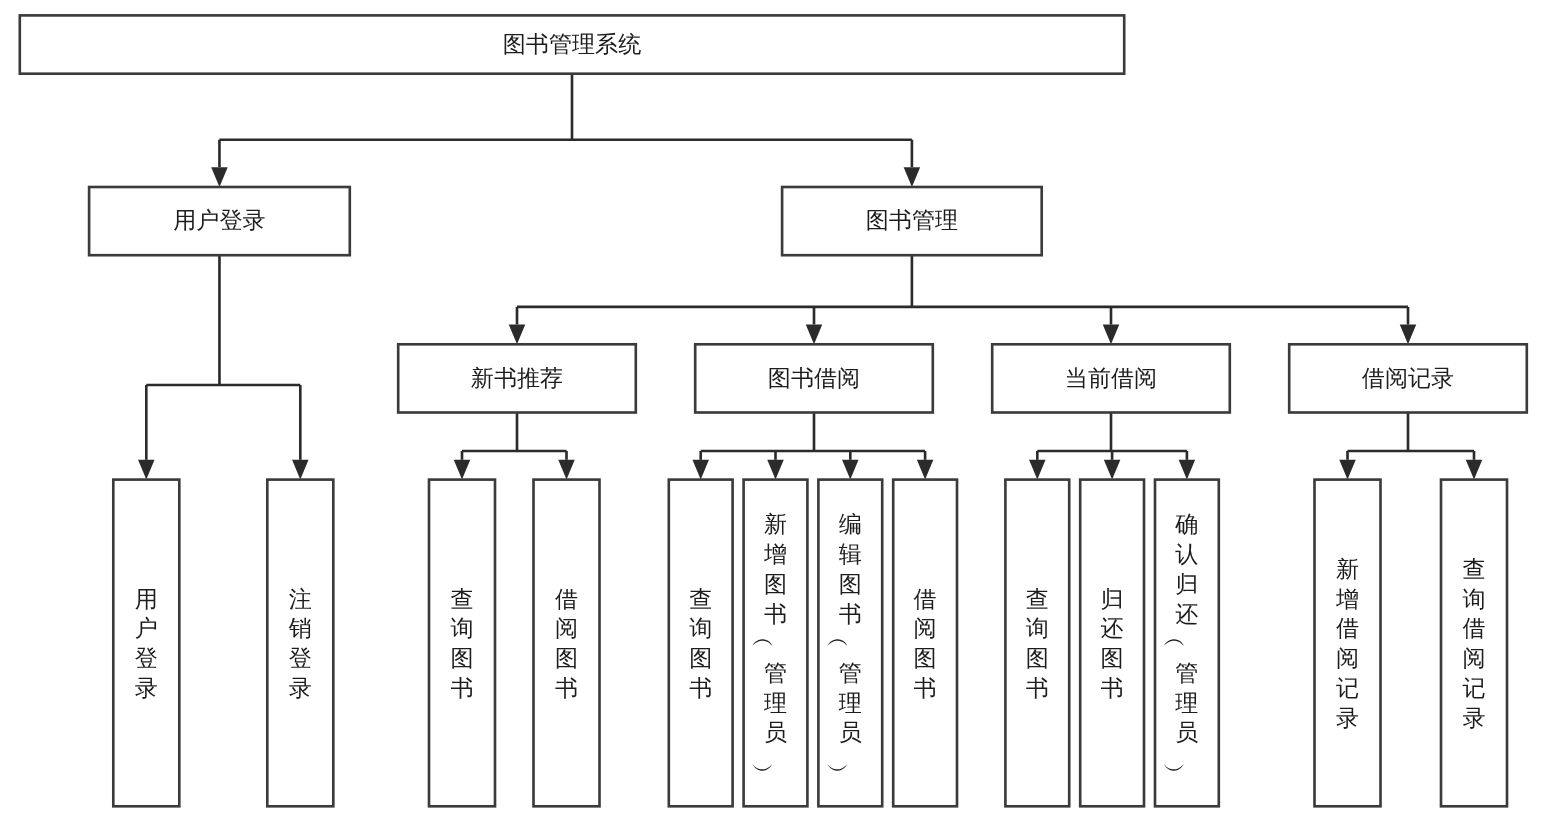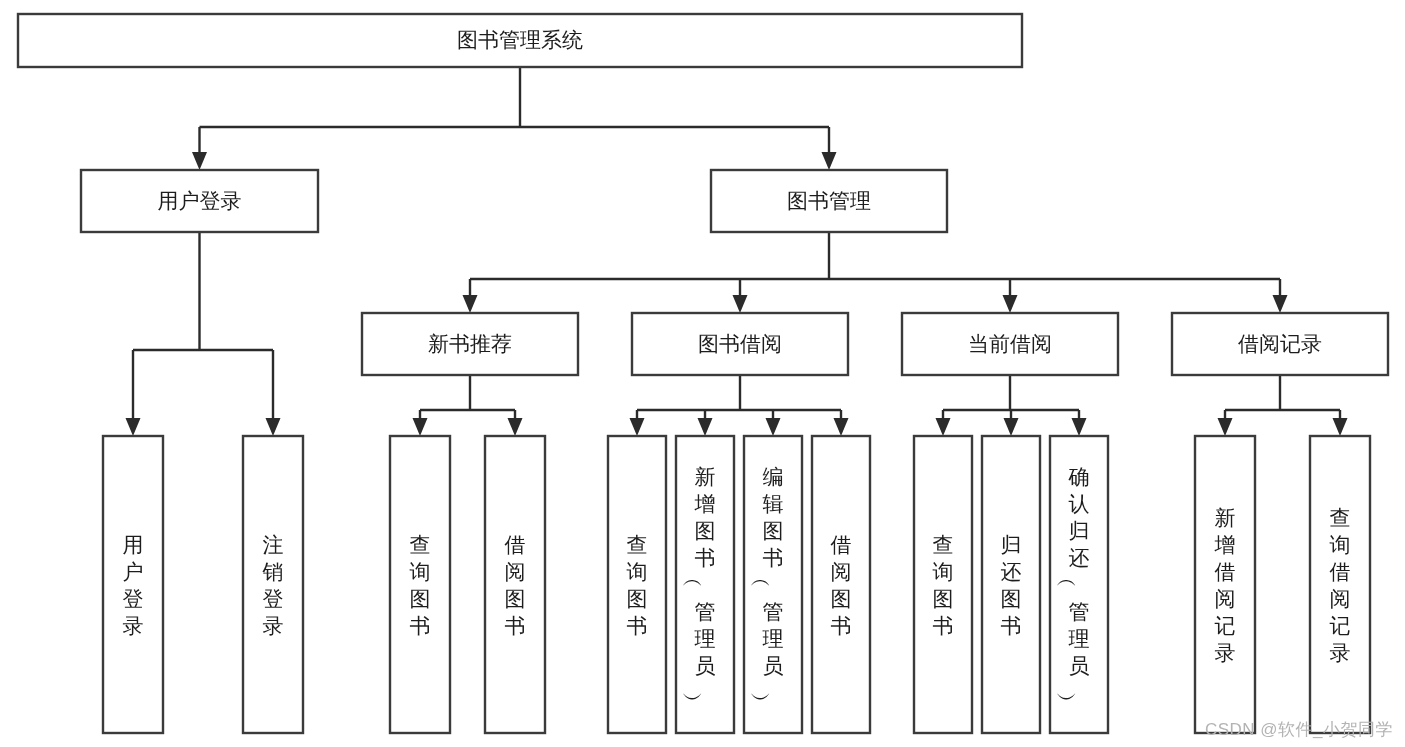--- a/index.html
+++ b/index.html
@@ -216,14 +216,13 @@
         <g>
           <rect class="node-box" x="1195" y="436" width="60" height="297"></rect>
           <text class="node-label-v" x="1225" y="524.56"><tspan x="1225" dy="0">新</tspan><tspan x="1225" dy="27">增</tspan><tspan x="1225" dy="27">借</tspan><tspan x="1225" dy="27">阅</tspan><tspan x="1225" dy="27">记</tspan><tspan x="1225" dy="27">录</tspan></text>
         </g>
         <g>
           <rect class="node-box" x="1310" y="436" width="60" height="297"></rect>
           <text class="node-label-v" x="1340" y="524.56"><tspan x="1340" dy="0">查</tspan><tspan x="1340" dy="27">询</tspan><tspan x="1340" dy="27">借</tspan><tspan x="1340" dy="27">阅</tspan><tspan x="1340" dy="27">记</tspan><tspan x="1340" dy="27">录</tspan></text>
         </g>
       </g>
   </svg>
-  <div class="watermark">CSDN @软件_小贺同学</div>
 </div>
 
 </body></html>

